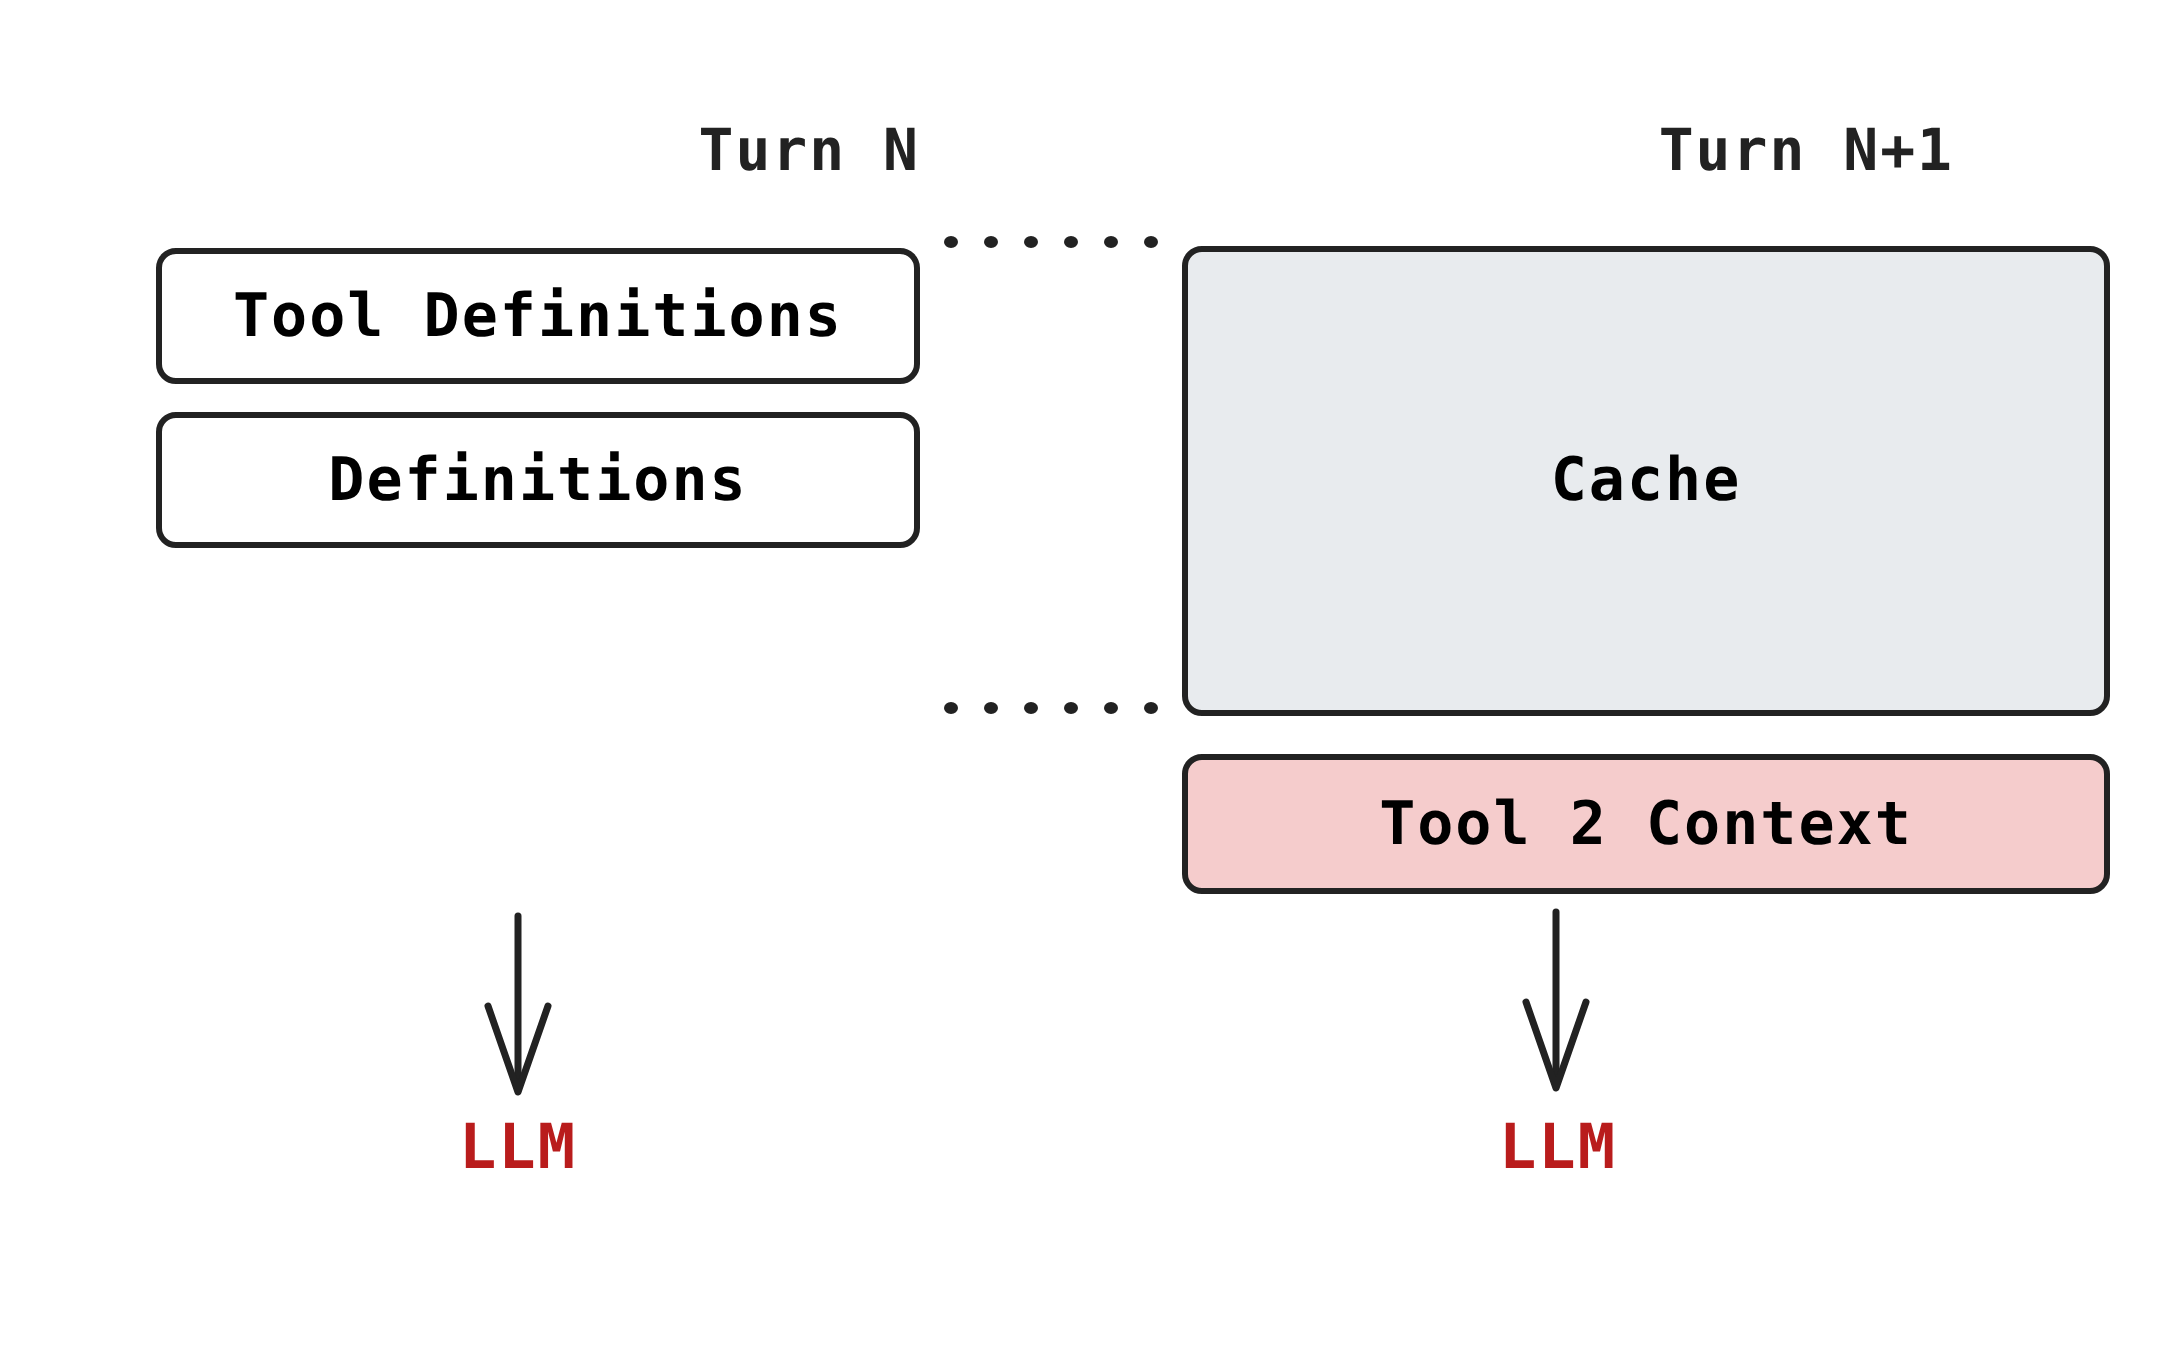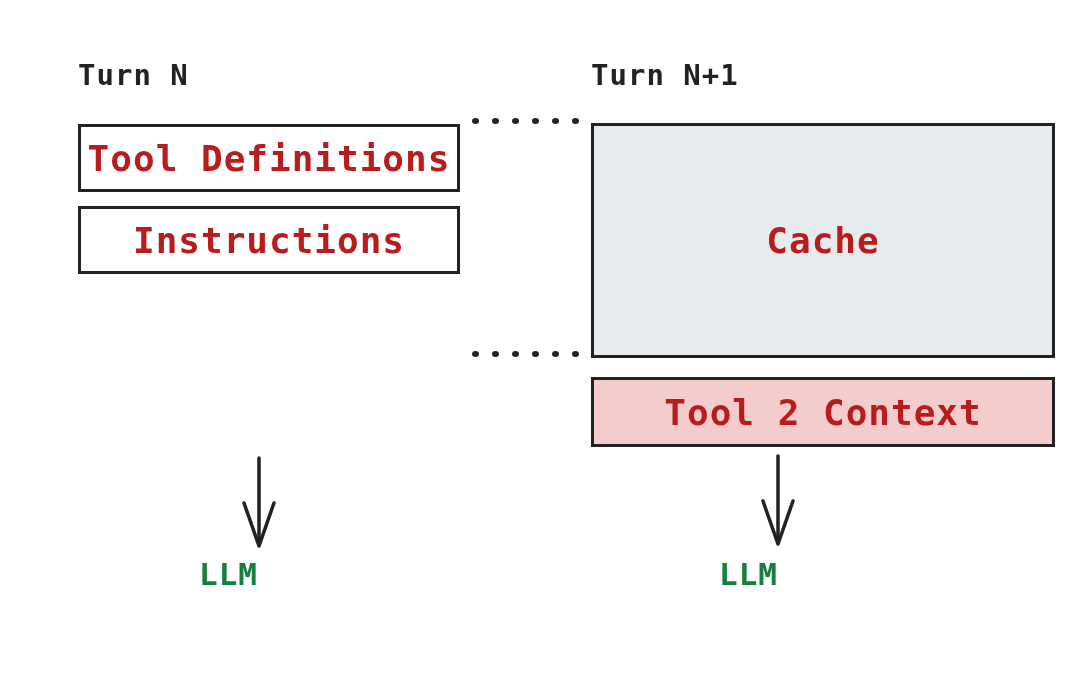--- a/index.html
+++ b/index.html
@@ -11,41 +11,41 @@
     position: relative;
     width: 1080px;
     height: 682px;
     background: #ffffff;
     overflow: hidden;
     font-family: "DejaVu Sans Mono", "Liberation Mono", monospace;
     color: #222222;
   }
   .col-title {
     position: absolute;
-    text-align: left;
+    text-align: right;
     font-size: 29px;
     font-weight: 700;
     color: #222222;
     letter-spacing: 1px;
   }
   #title-left  { left: 78px;  top: 58px; width: 382px; }
   #title-right { left: 591px; top: 58px; width: 386px; }
 
   .box {
     position: absolute;
     box-sizing: border-box;
     border: 3.5px solid #222222;
-    border-radius: 0;
+    border-radius: 10px;
     display: flex;
     align-items: center;
     justify-content: center;
-    font-size: 36px;
+    font-size: 30px;
     font-weight: 700;
     letter-spacing: 1px;
-    color: #b91c1c;
+    color: #000000;
   }
   #box-tool-definitions { left: 78px;  top: 124px; width: 382px; height: 68px; background: #ffffff; }
   #box-instructions     { left: 78px;  top: 206px; width: 382px; height: 68px; background: #ffffff; }
   #box-tool1-context    { left: 78px;  top: 290px; width: 382px; height: 68px; background: #aed8f5; }
   #box-cache            { left: 591px; top: 123px; width: 464px; height: 235px; background: #e8ebee; }
   #box-tool2-context    { left: 591px; top: 377px; width: 464px; height: 70px; background: #f5cccc; }
 
   .dotted-row {
     position: absolute;
     display: flex;
@@ -65,38 +65,39 @@
     position: absolute;
     width: 38px;
     height: 96px;
   }
   #arrow-left  { left: 240px; top: 455px; }
   #arrow-right { left: 759px; top: 453px; }
 
   .llm-label {
     position: absolute;
     width: 120px;
+    text-align: center;
     font-size: 31px;
     font-weight: 700;
     letter-spacing: 1px;
-    color: #15803d;
+    color: #b91c1c;
   }
   #llm-left  { left: 199px; top: 556px; }
   #llm-right { left: 719px; top: 556px; }
 </style>
 </head>
 <body>
 
 <div id="canvas">
 
   <div class="col-title" id="title-left">Turn N</div>
   <div class="col-title" id="title-right">Turn N+1</div>
 
   <div class="box" id="box-tool-definitions">Tool Definitions</div>
-  <div class="box" id="box-instructions">Instructions</div>
+  <div class="box" id="box-instructions">Definitions</div>
 
   <div class="box" id="box-cache">Cache</div>
   <div class="box" id="box-tool2-context">Tool 2 Context</div>
 
   <div class="dotted-row" id="dotted-top">
     <span class="dot"></span>
     <span class="dot"></span>
     <span class="dot"></span>
     <span class="dot"></span>
     <span class="dot"></span>

